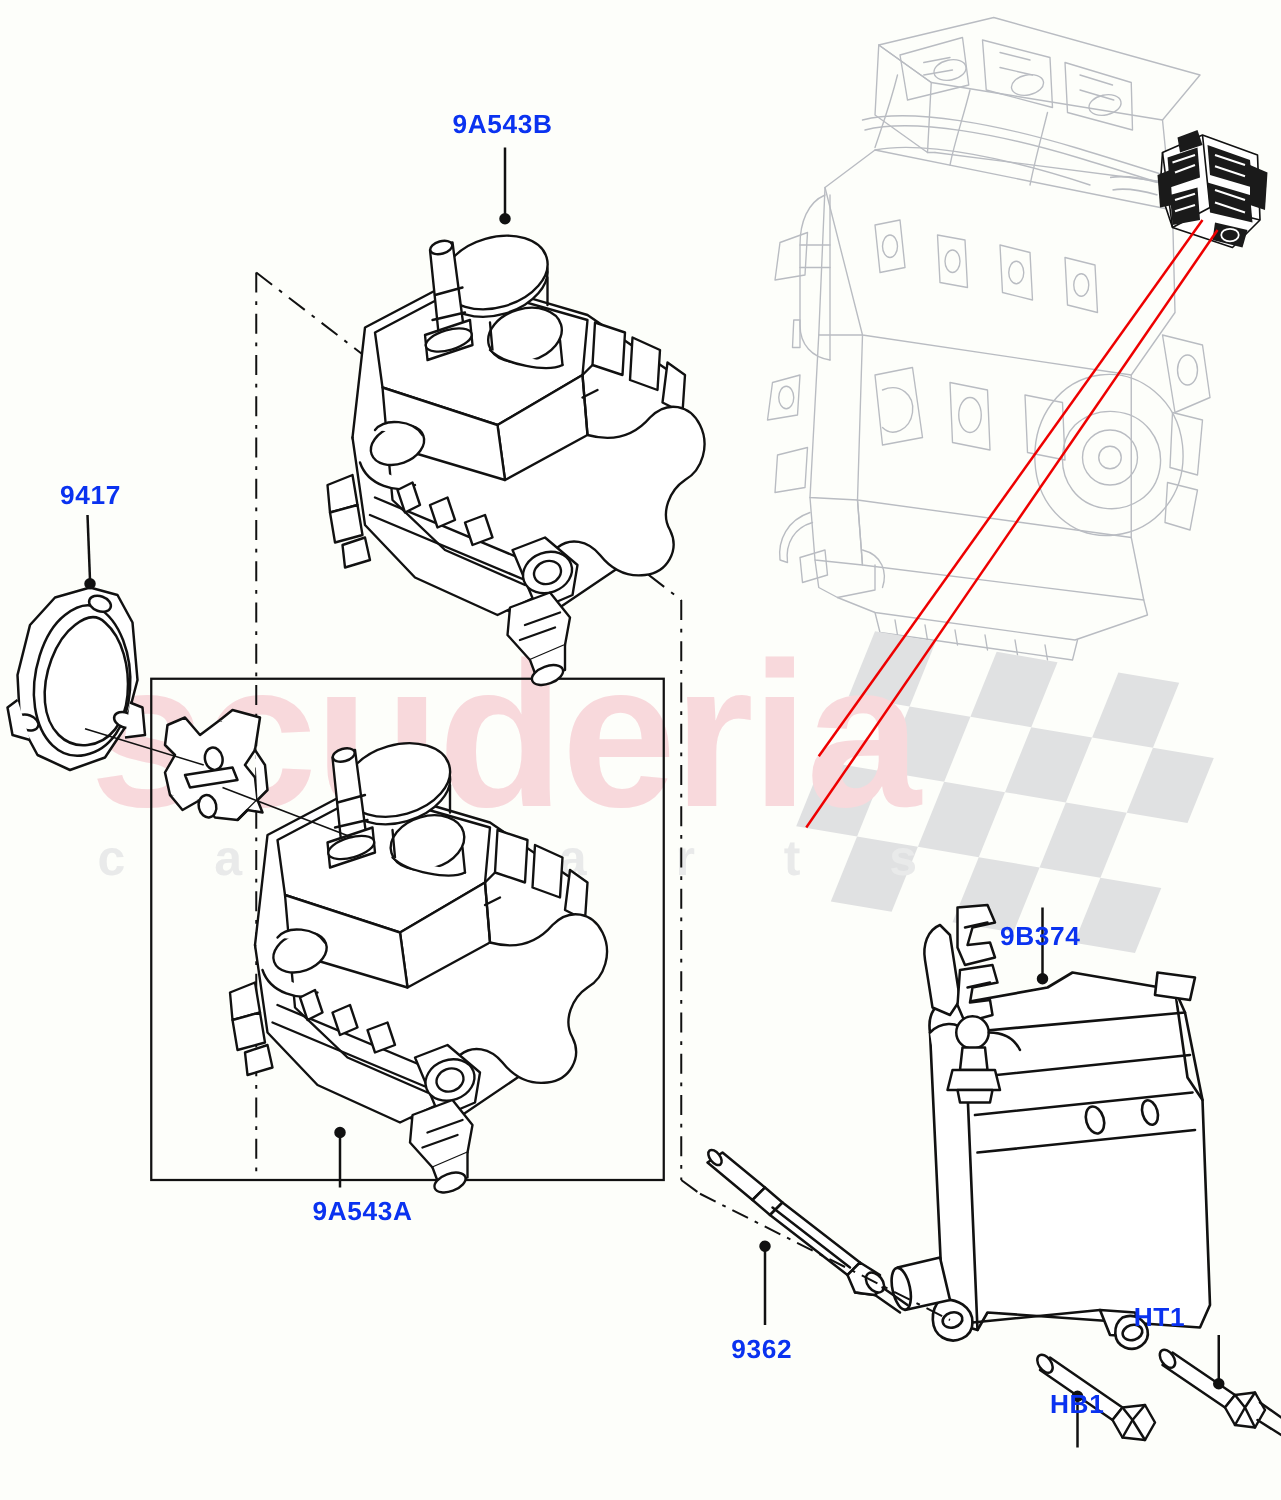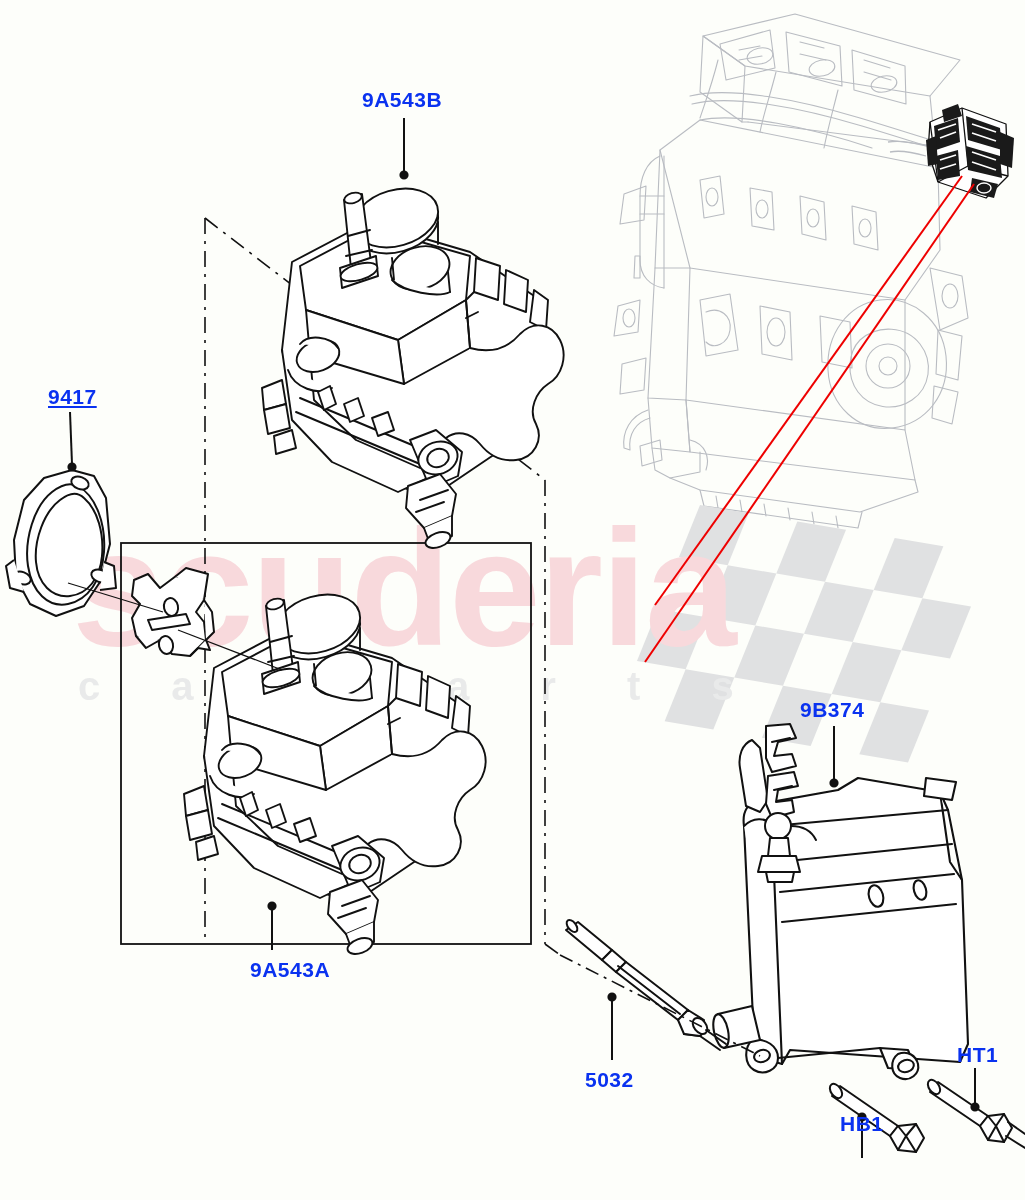--- a/index.html
+++ b/index.html
@@ -428,21 +428,21 @@
     <path d="M862 1158 L862 1120" fill="none"></path>
     <circle cx="862" cy="1117" r="3.6"></circle>
 
     <path d="M975 1068 L975 1104" fill="none"></path>
     <circle cx="975" cy="1107" r="3.6"></circle>
   </g>
 </svg>
 
 <div class="layer">
   <div class="callout" style="left:362px;top:88px;">9A543B</div>
-  <div class="callout" style="left:48px;top:385px;text-decoration:underline;">9417</div>
+  <div class="callout" style="left:48px;top:385px;">9417</div>
   <div class="callout" style="left:250px;top:958px;">9A543A</div>
-  <div class="callout" style="left:800px;top:698px;">9B374</div>
-  <div class="callout" style="left:585px;top:1068px;">5032</div>
+  <div class="callout" style="left:800px;top:738px;">9B374</div>
+  <div class="callout" style="left:585px;top:1068px;">9362</div>
   <div class="callout" style="left:840px;top:1112px;">HB1</div>
-  <div class="callout" style="left:957px;top:1043px;">HT1</div>
+  <div class="callout" style="left:907px;top:1043px;">HT1</div>
 </div>
 
 </div>
 
 </body></html>

